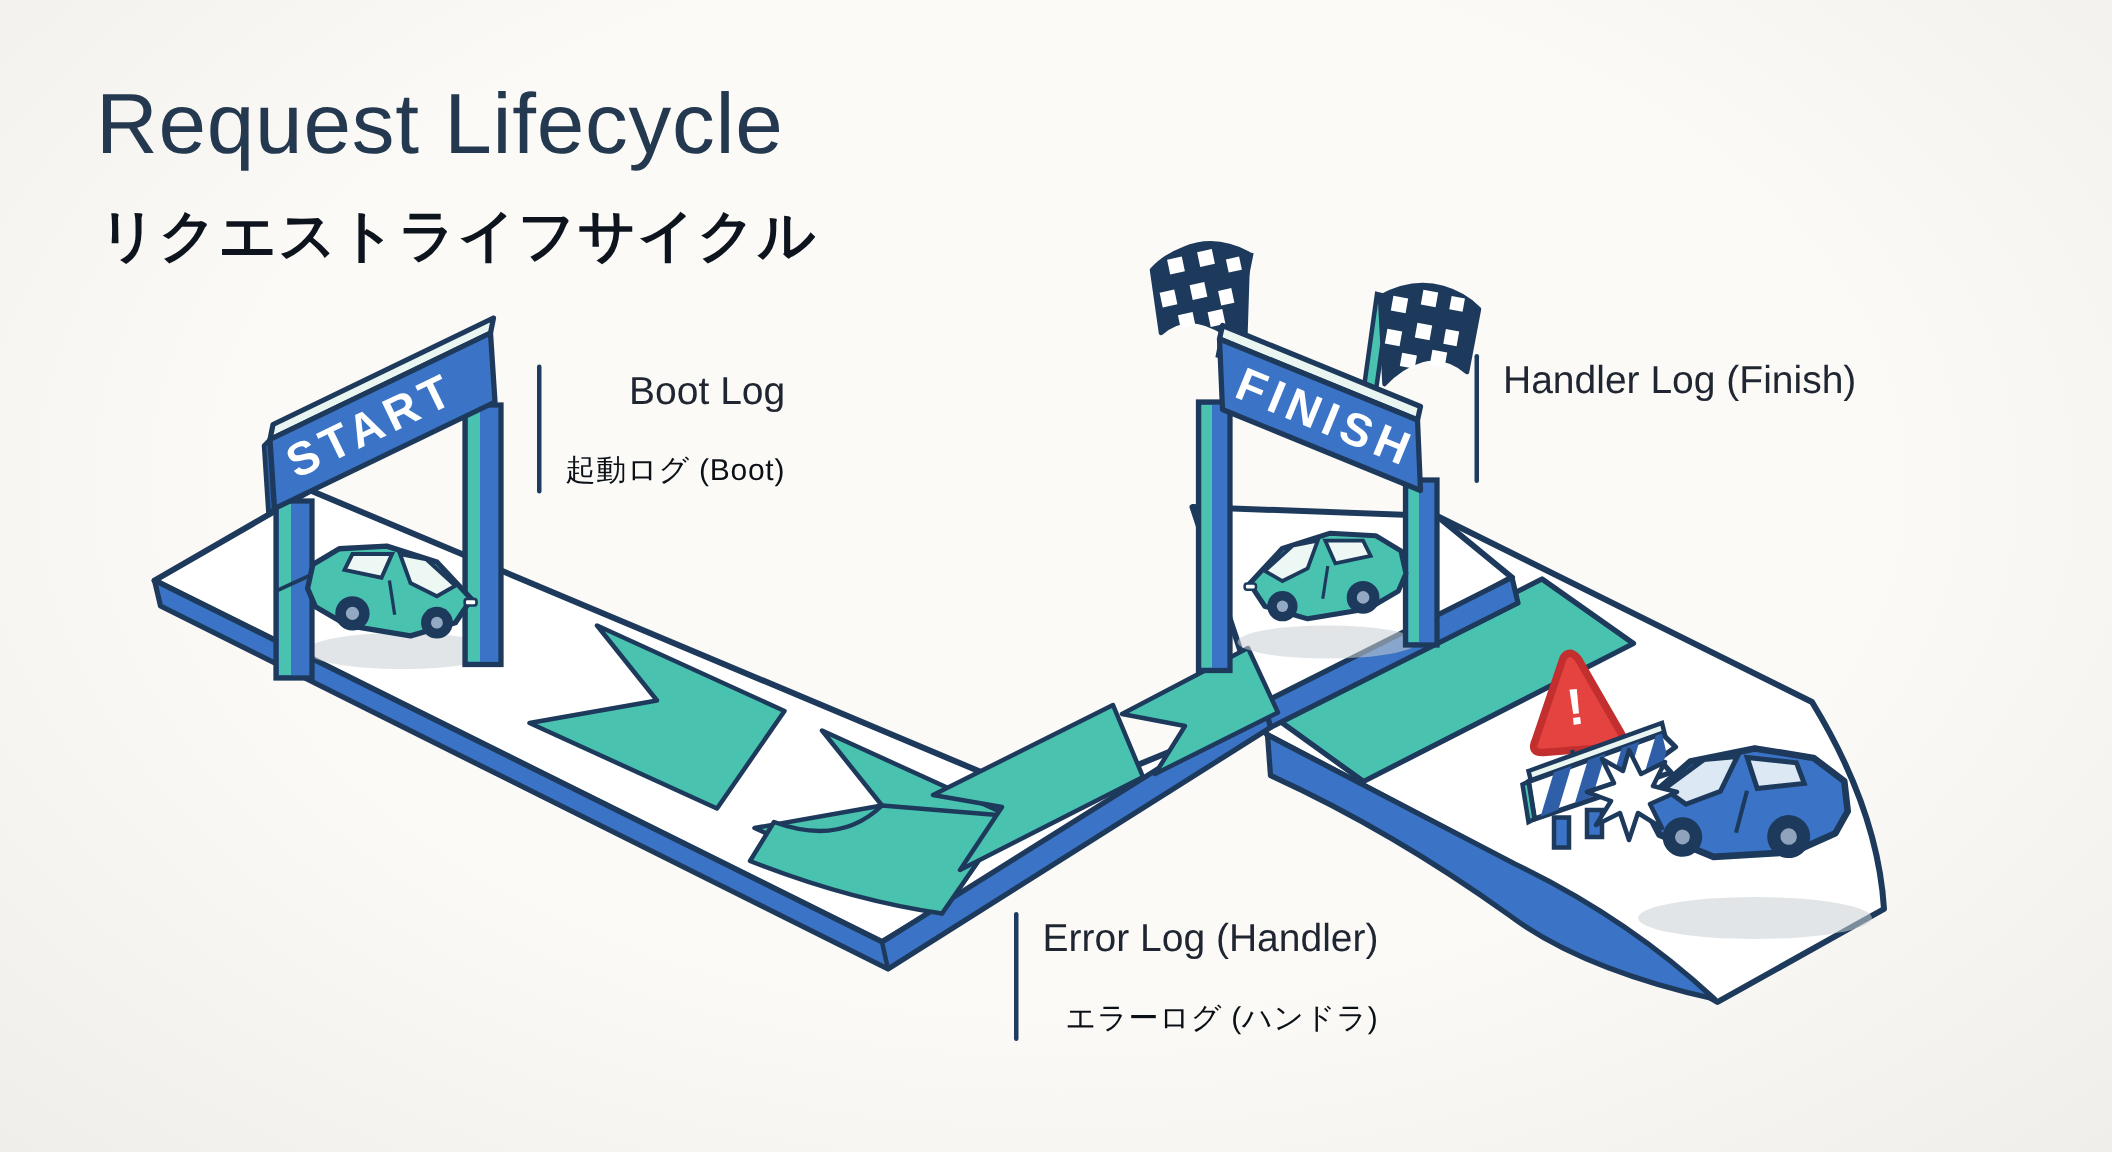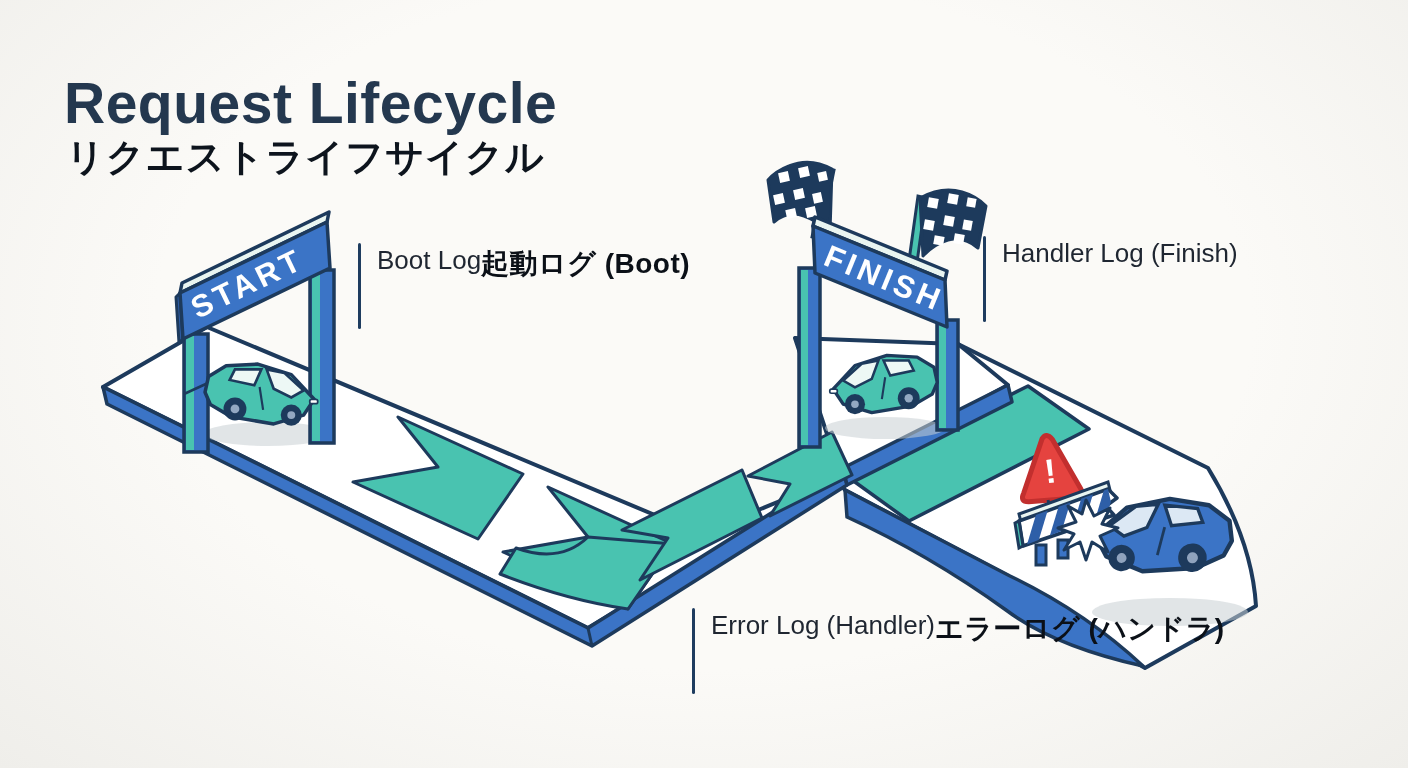--- a/index.html
+++ b/index.html
@@ -7,35 +7,35 @@
     width:1408px;height:768px;overflow:hidden;
     font-family:"Liberation Sans","DejaVu Sans",sans-serif;
     background:#f6f5f1;
   }
   .canvas{
     position:absolute;left:0;top:0;width:1408px;height:768px;
     background:radial-gradient(ellipse at 50% 42%, #fbfaf7 55%, #efeeea 100%);
   }
   .title{
     position:absolute;left:64px;top:50px;
-    font-size:57px;font-weight:700;color:#24384f;letter-spacing:.5px;margin-top:20px;
+    font-size:57px;font-weight:400;color:#24384f;letter-spacing:.5px;
   }
   .subtitle{
     position:absolute;left:66px;top:132px;
     font-size:38px;font-weight:700;color:#0d141d;letter-spacing:1px;
   }
   .scene{position:absolute;left:0;top:0;}
   .callout{position:absolute;display:flex;gap:16px;}
   .callout .rule{width:3px;background:#1e3c5f;border-radius:2px;}
-  .callout .txt{display:flex;flex-direction:row;justify-content:space-between;padding:2px 0;text-align:right;}
+  .callout .txt{display:flex;flex-direction:column;justify-content:space-between;padding:2px 0;text-align:right;}
   .callout .en{font-size:26px;color:#1f2631;}
-  .callout .ja{font-size:28px;font-weight:700;color:#0b1017;letter-spacing:.5px;}
+  .callout .ja{font-size:20px;font-weight:400;color:#0b1017;letter-spacing:.5px;}
   .co-boot{left:358px;top:243px;height:86px;}
   .co-request{left:983px;top:236px;height:86px;}
-  .co-error{left:692px;top:608px;height:86px;}
+  .co-error{left:676px;top:608px;height:86px;}
   .banner-text{fill:#ffffff;font-weight:700;letter-spacing:4px;font-size:31px;font-family:"Liberation Sans",sans-serif;}
   .warn-text{fill:#ffffff;font-weight:700;font-size:34px;font-family:"Liberation Sans",sans-serif;}
 </style>
 </head>
 <body>
 
 <div class="canvas">
 
   <div class="title">Request Lifecycle</div>
   <div class="subtitle">リクエストライフサイクル</div>

